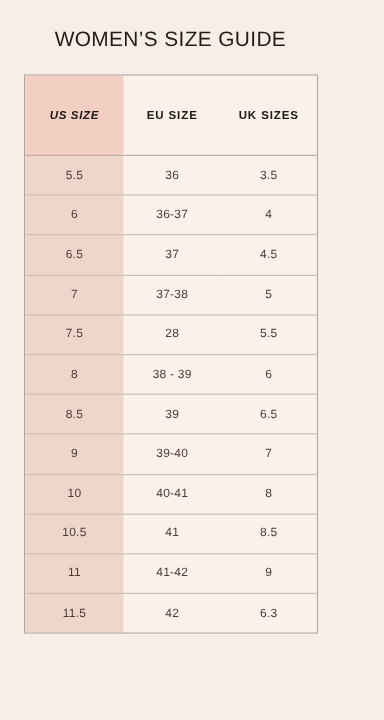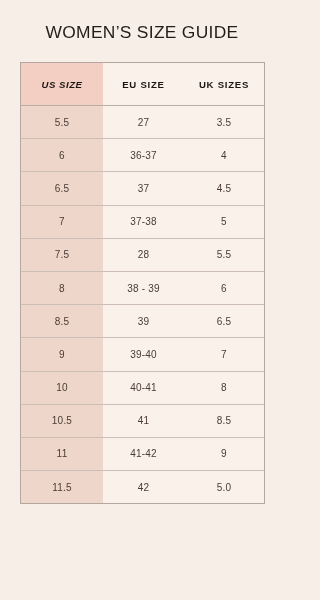--- a/index.html
+++ b/index.html
@@ -46,21 +46,21 @@
   table.size-table {
     width: 100%;
     border-collapse: collapse;
     table-layout: fixed;
   }
   table.size-table col.c-us { width: 82px; }
   table.size-table col.c-eu { width: 81px; }
   table.size-table col.c-uk { width: 80px; }
 
   thead th {
-    padding: 0;
+    padding: 12px;
     height: 42px;
     font-size: 9.6px;
     font-weight: 700;
     color: #1d1713;
     letter-spacing: 0.75px;
     text-align: center;
     vertical-align: middle;
     background: #faf1eb;
     border-bottom: 1px solid #b9ada5;
   }
@@ -105,21 +105,21 @@
       <thead>
         <tr>
           <th class="us-head">US SIZE</th>
           <th>EU SIZE</th>
           <th>UK SIZES</th>
         </tr>
       </thead>
       <tbody>
         <tr>
           <td class="us-cell">5.5</td>
-          <td>27</td>
+          <td>36</td>
           <td>3.5</td>
         </tr>
         <tr>
           <td class="us-cell">6</td>
           <td>36-37</td>
           <td>4</td>
         </tr>
         <tr>
           <td class="us-cell">6.5</td>
           <td>37</td>
@@ -161,19 +161,19 @@
           <td>8.5</td>
         </tr>
         <tr>
           <td class="us-cell">11</td>
           <td>41-42</td>
           <td>9</td>
         </tr>
         <tr>
           <td class="us-cell">11.5</td>
           <td>42</td>
-          <td>5.0</td>
+          <td>6.3</td>
         </tr>
       </tbody>
     </table>
   </div>
 
 </div>
 
 </body></html>

